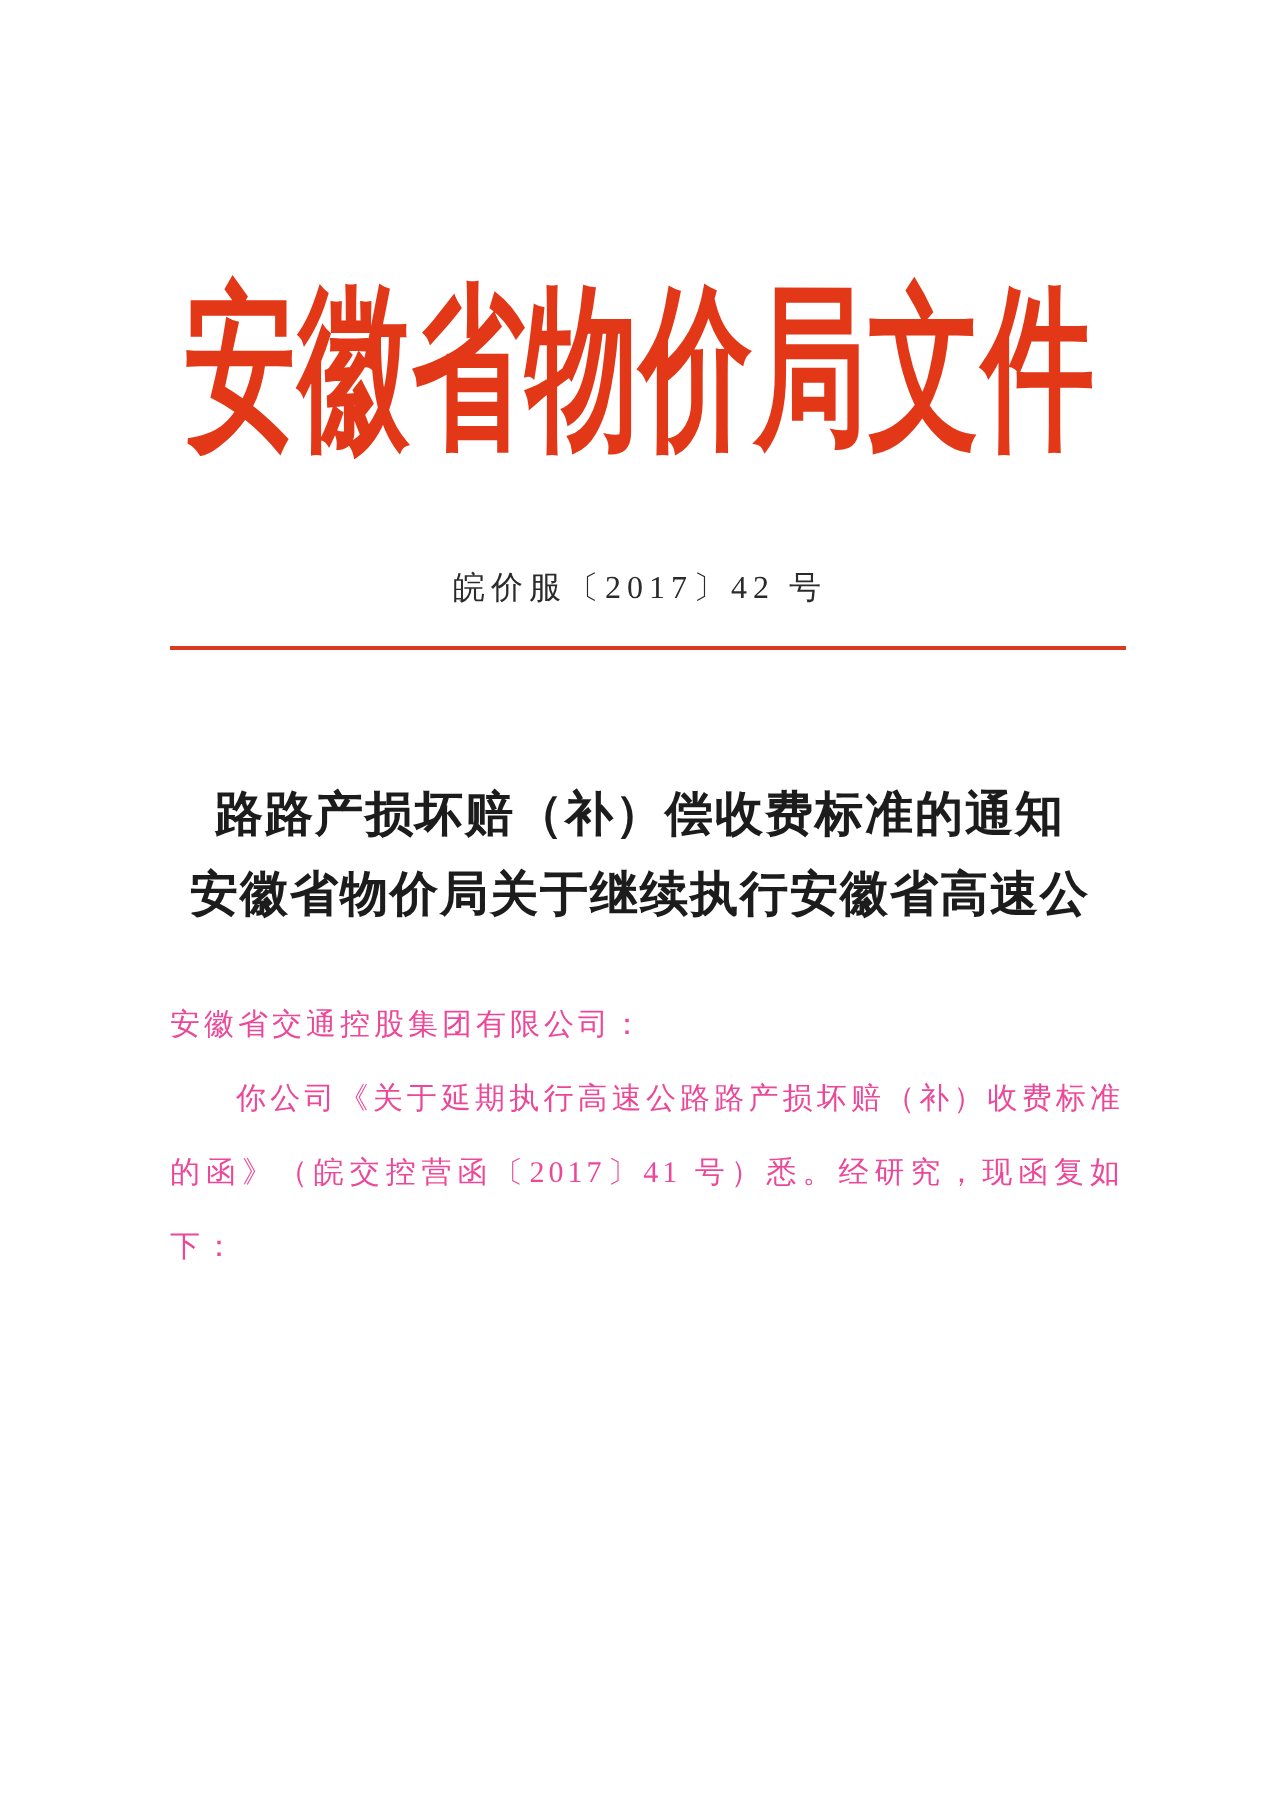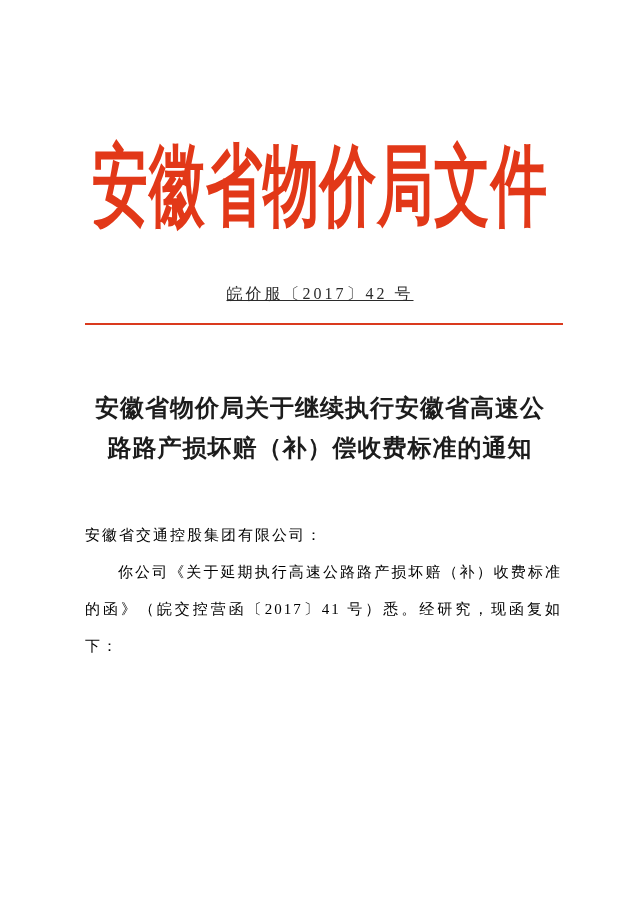--- a/index.html
+++ b/index.html
@@ -35,21 +35,20 @@
   
   .doc-number {
     position: absolute;
     top: 284px;
     left: 0;
     width: 100%;
     text-align: center;
     font-size: 16px;
     letter-spacing: 3px;
     color: #2b2b2b;
-    text-decoration: underline;
   }
   
   .red-line {
     position: absolute;
     top: 323px;
     left: 85px;
     width: 478px;
     height: 2px;
     background: #da3a1e;
   }
@@ -62,28 +61,28 @@
     text-align: center;
     font-size: 24px;
     font-weight: bold;
     color: #1c1c1c;
     letter-spacing: 1px;
     line-height: 40px;
   }
   
   .doc-body {
     position: absolute;
-    top: 517px;
+    top: 495px;
     left: 85px;
     width: 477px;
     font-size: 15px;
     letter-spacing: 2px;
     line-height: 37px;
     text-align: justify;
-    color: #000000;
+    color: #ec4899;
   }
   .doc-body p {
     margin: 0;
     padding: 0;
   }
   .doc-body p.indent {
     text-indent: 2.2em;
   }
 </style>
 </head>
@@ -91,22 +90,22 @@
 
 <div class="page">
 
   <div class="agency-title">安徽省物价局文件</div>
 
   <div class="doc-number">皖价服〔2017〕42 号</div>
 
   <div class="red-line"></div>
 
   <div class="doc-title">
+    <div>路路产损坏赔（补）偿收费标准的通知</div>
     <div>安徽省物价局关于继续执行安徽省高速公</div>
-    <div>路路产损坏赔（补）偿收费标准的通知</div>
   </div>
 
   <div class="doc-body">
     <p class="salutation">安徽省交通控股集团有限公司：</p>
     <p class="indent">你公司《关于延期执行高速公路路产损坏赔（补）收费标准的函》（皖交控营函〔2017〕41 号）悉。经研究，现函复如下：</p>
   </div>
 
 </div>
 
 </body></html>

